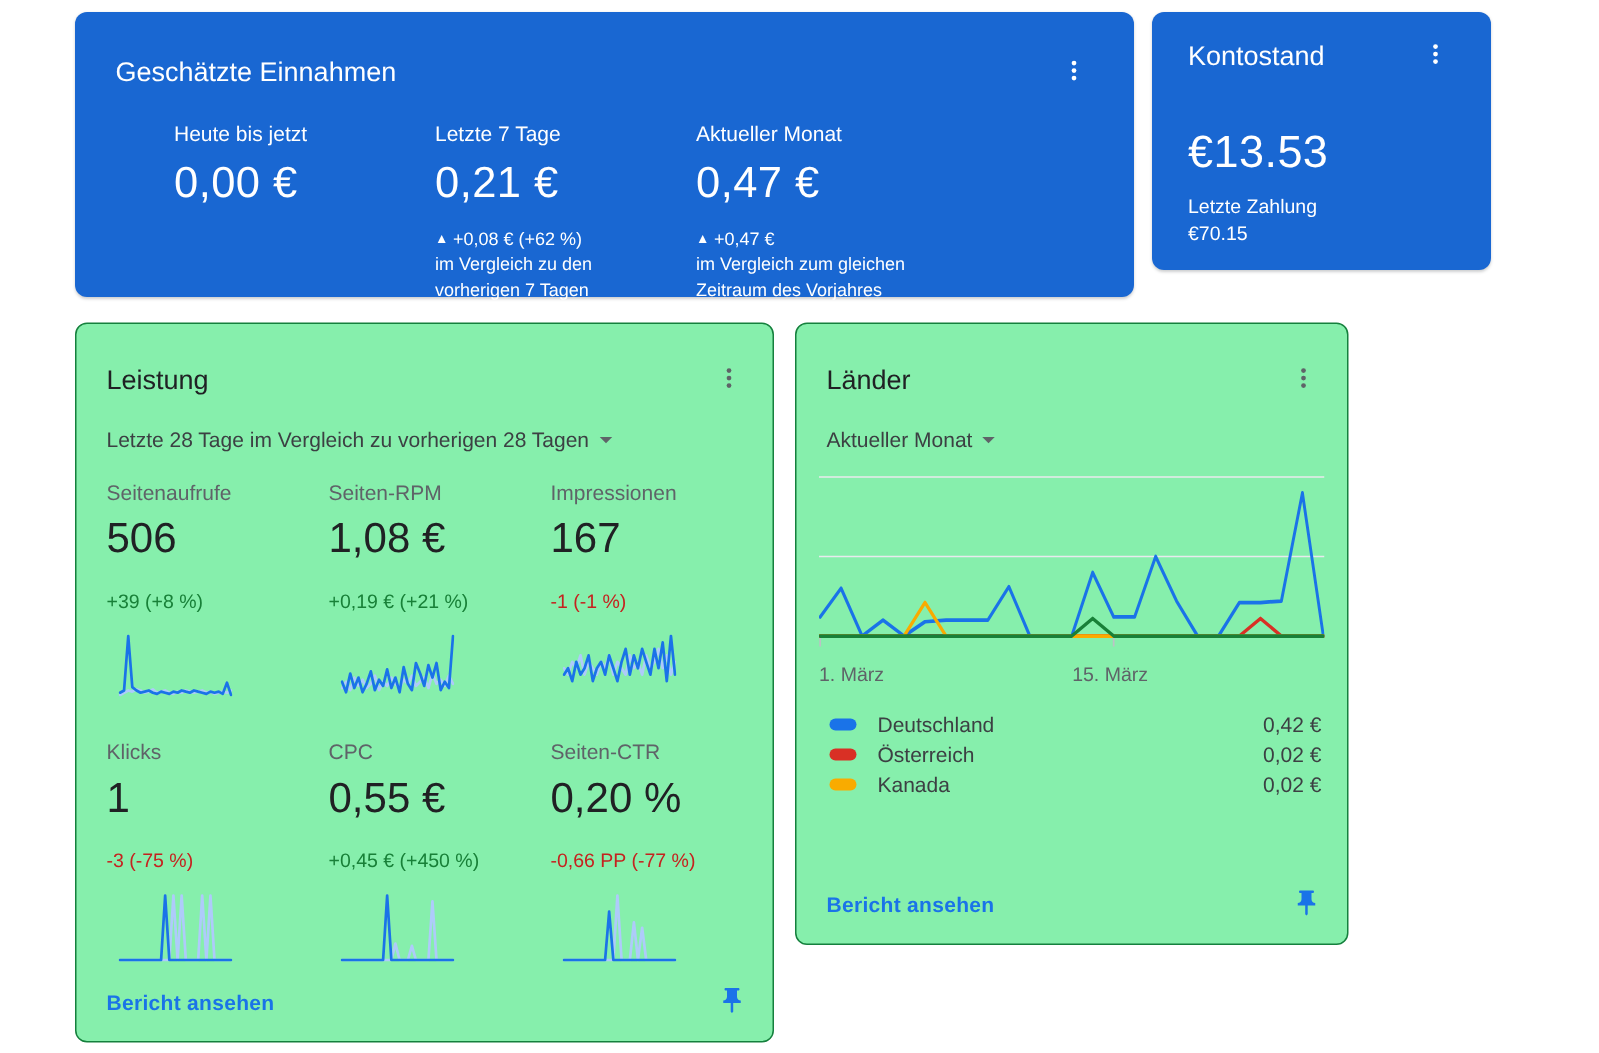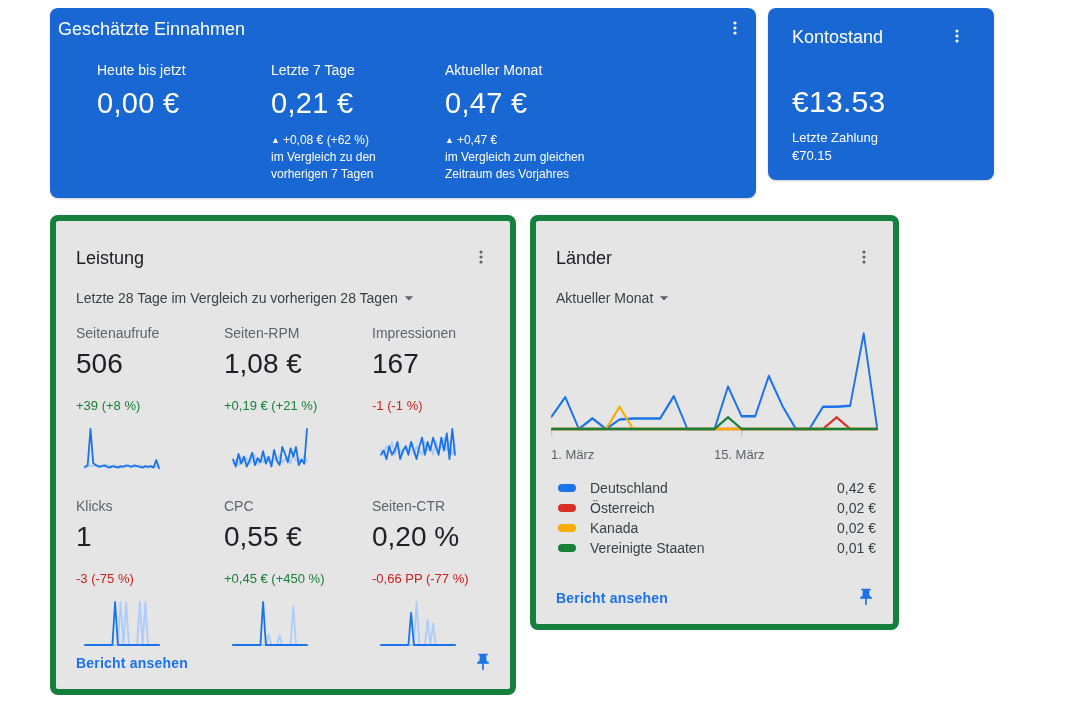--- a/index.html
+++ b/index.html
@@ -11,24 +11,24 @@
     color: #202124;
     overflow: hidden;
   }
   .card { position: absolute; border-radius: 8px; }
   .card.blue {
     background: var(--card-blue, #1967d2);
     color: #fff;
     box-shadow: 0 1px 2px rgba(60,64,67,.25);
   }
   .card.white {
-    background: #e5e5e5;
-    border: 6px solid #15803d;
-  }
-  #card-earnings { left: 50px; top: 8px; width: 706px; height: 190px; padding: 8px; }
+    background: #86efac;
+    border: 1px solid #15803d;
+  }
+  #card-earnings { left: 50px; top: 8px; width: 706px; height: 190px; padding: 27px; }
   #card-balance  { left: 768px; top: 8px; width: 226px; height: 172px; padding: 16px 24px; }
   #card-performance { left: 50px; top: 215px; width: 466px; height: 480px; }
   #card-countries   { left: 530px; top: 215px; width: 369px; height: 415px; }
 
   .card-head { display: flex; justify-content: space-between; align-items: center; }
   .card-title { font-size: 18px; font-weight: 400; }
   .pad-head { padding: 24px 16px 0 20px; }
   .kebab {
     width: 26px; height: 26px; border: none; background: none; color: inherit;
     cursor: pointer; display: flex; align-items: center; justify-content: center;
@@ -284,25 +284,20 @@
     <div class="legend-row">
       <span class="pill" style="background: rgb(217, 48, 37);"></span>
       <span class="lg-name">Österreich</span>
       <span class="lg-val">0,02 €</span>
     </div>
     <div class="legend-row">
       <span class="pill" style="background: rgb(249, 171, 0);"></span>
       <span class="lg-name">Kanada</span>
       <span class="lg-val">0,02 €</span>
     </div>
-    <div class="legend-row">
-      <span class="pill" style="background: rgb(24, 128, 56);"></span>
-      <span class="lg-name">Vereinigte Staaten</span>
-      <span class="lg-val">0,01 €</span>
-    </div>
   </div>
   <div class="card-footer">
     <a href="#" class="report-link">Bericht ansehen</a>
     <button class="pin-btn">
       <span><svg viewBox="0 0 24 24" width="20" height="20">
             <path d="M16 9V4h1c.55 0 1-.45 1-1s-.45-1-1-1H7c-.55 0-1 .45-1 1s.45 1 1 1h1v5c0 1.66-1.34 3-3 3v2h5.97v7l1 1 1-1v-7H19v-2c-1.66 0-3-1.34-3-3z"></path>
           </svg></span>
     </button>
   </div>
 </section>

